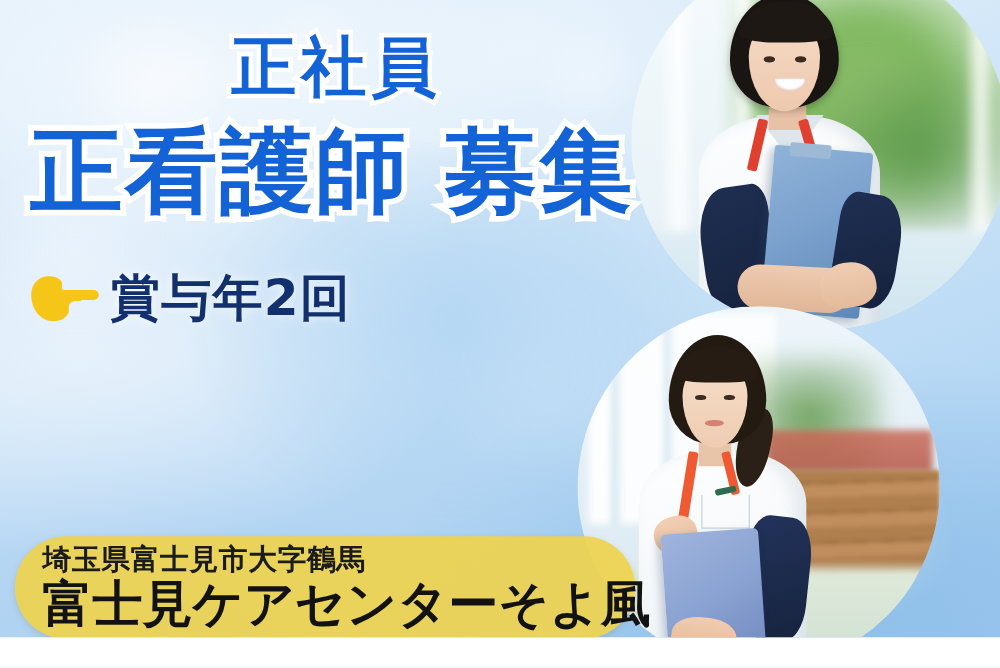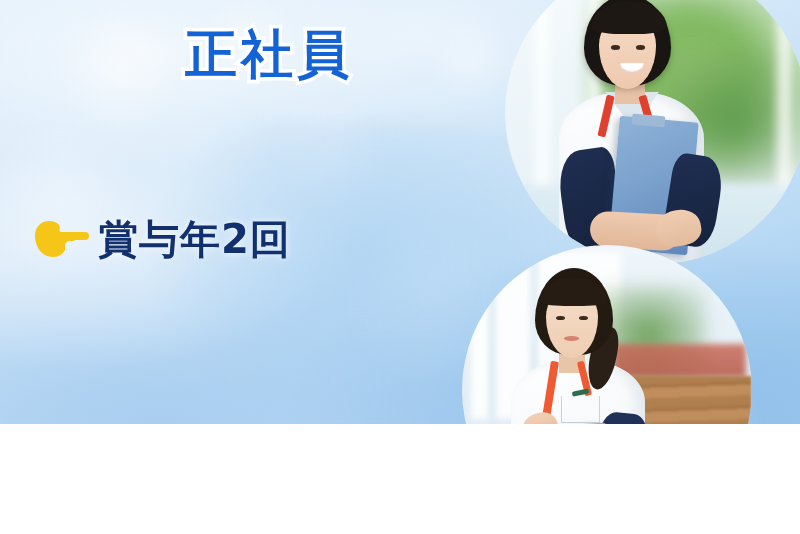--- a/index.html
+++ b/index.html
@@ -4,21 +4,21 @@
 <title>求人バナー</title>
 <style>
   html, body {
     margin: 0;
     padding: 0;
     background: #ffffff;
   }
   #banner {
     position: relative;
     width: 800px;
-    height: 424px;
+    height: 510px;
     overflow: hidden;
     font-family: "DejaVu Sans", "Liberation Sans", sans-serif;
     background: #cfe4f7;
   }
 
   
   .bg-base {
     position: absolute;
     inset: 0;
     background:
@@ -363,21 +363,21 @@
     color: #1463d6;
     -webkit-text-stroke: 9px #ffffff;
     paint-order: stroke fill;
     white-space: nowrap;
     line-height: 1;
   }
 
   
   .bullets {
     position: absolute;
-    left: 32px; top: 208px;
+    left: 22px; top: 208px;
     width: 540px;
   }
   .bullet-row {
     display: flex;
     align-items: center;
     height: 62px;
     margin-bottom: 4px;
   }
   .hand-icon {
     flex: 0 0 auto;
@@ -488,33 +488,38 @@
     <div class="p2-pen"></div>
     <div class="p2-badge"></div>
     <div class="p2-sleeve"></div>
     <div class="p2-hand-top"></div>
     <div class="p2-file"></div>
     <div class="p2-hand-bot"></div>
   </div>
 
   <div class="kv-sub">正社員</div>
 
+  <div class="kv-main">正看護師 募集</div>
 
   <div class="bullets">
 
     <div class="bullet-row">
       <svg class="hand-icon" viewBox="0 0 58 46">
         <path d="M17 5 C9 5 3 11 3 20 C3 31 10 41 21 41 C27 41 31 38 33 34
                  L33 30 C33 27 35 25 38 25 L40 25 C43 25 45 23 45 20.5
                  C45 18 43 16 40 16 L30 16 C28 16 27 15 27.5 13.5
                  C29 9 25 5 17 5 Z" fill="#f5c518"></path>
         <rect x="30" y="16" width="27" height="8" rx="4" fill="#f5c518"></rect>
       </svg>
       <span class="bullet-text">賞与年2回</span>
     </div>
 
 
 
   </div>
 
   <div class="pill"></div>
+  <div class="pill-inner">
+    <div class="pill-addr">埼玉県富士見市大字鶴馬</div>
+    <div class="pill-name">富士見ケアセンターそよ風</div>
+  </div>
 
 </div>
 
 </body></html>

